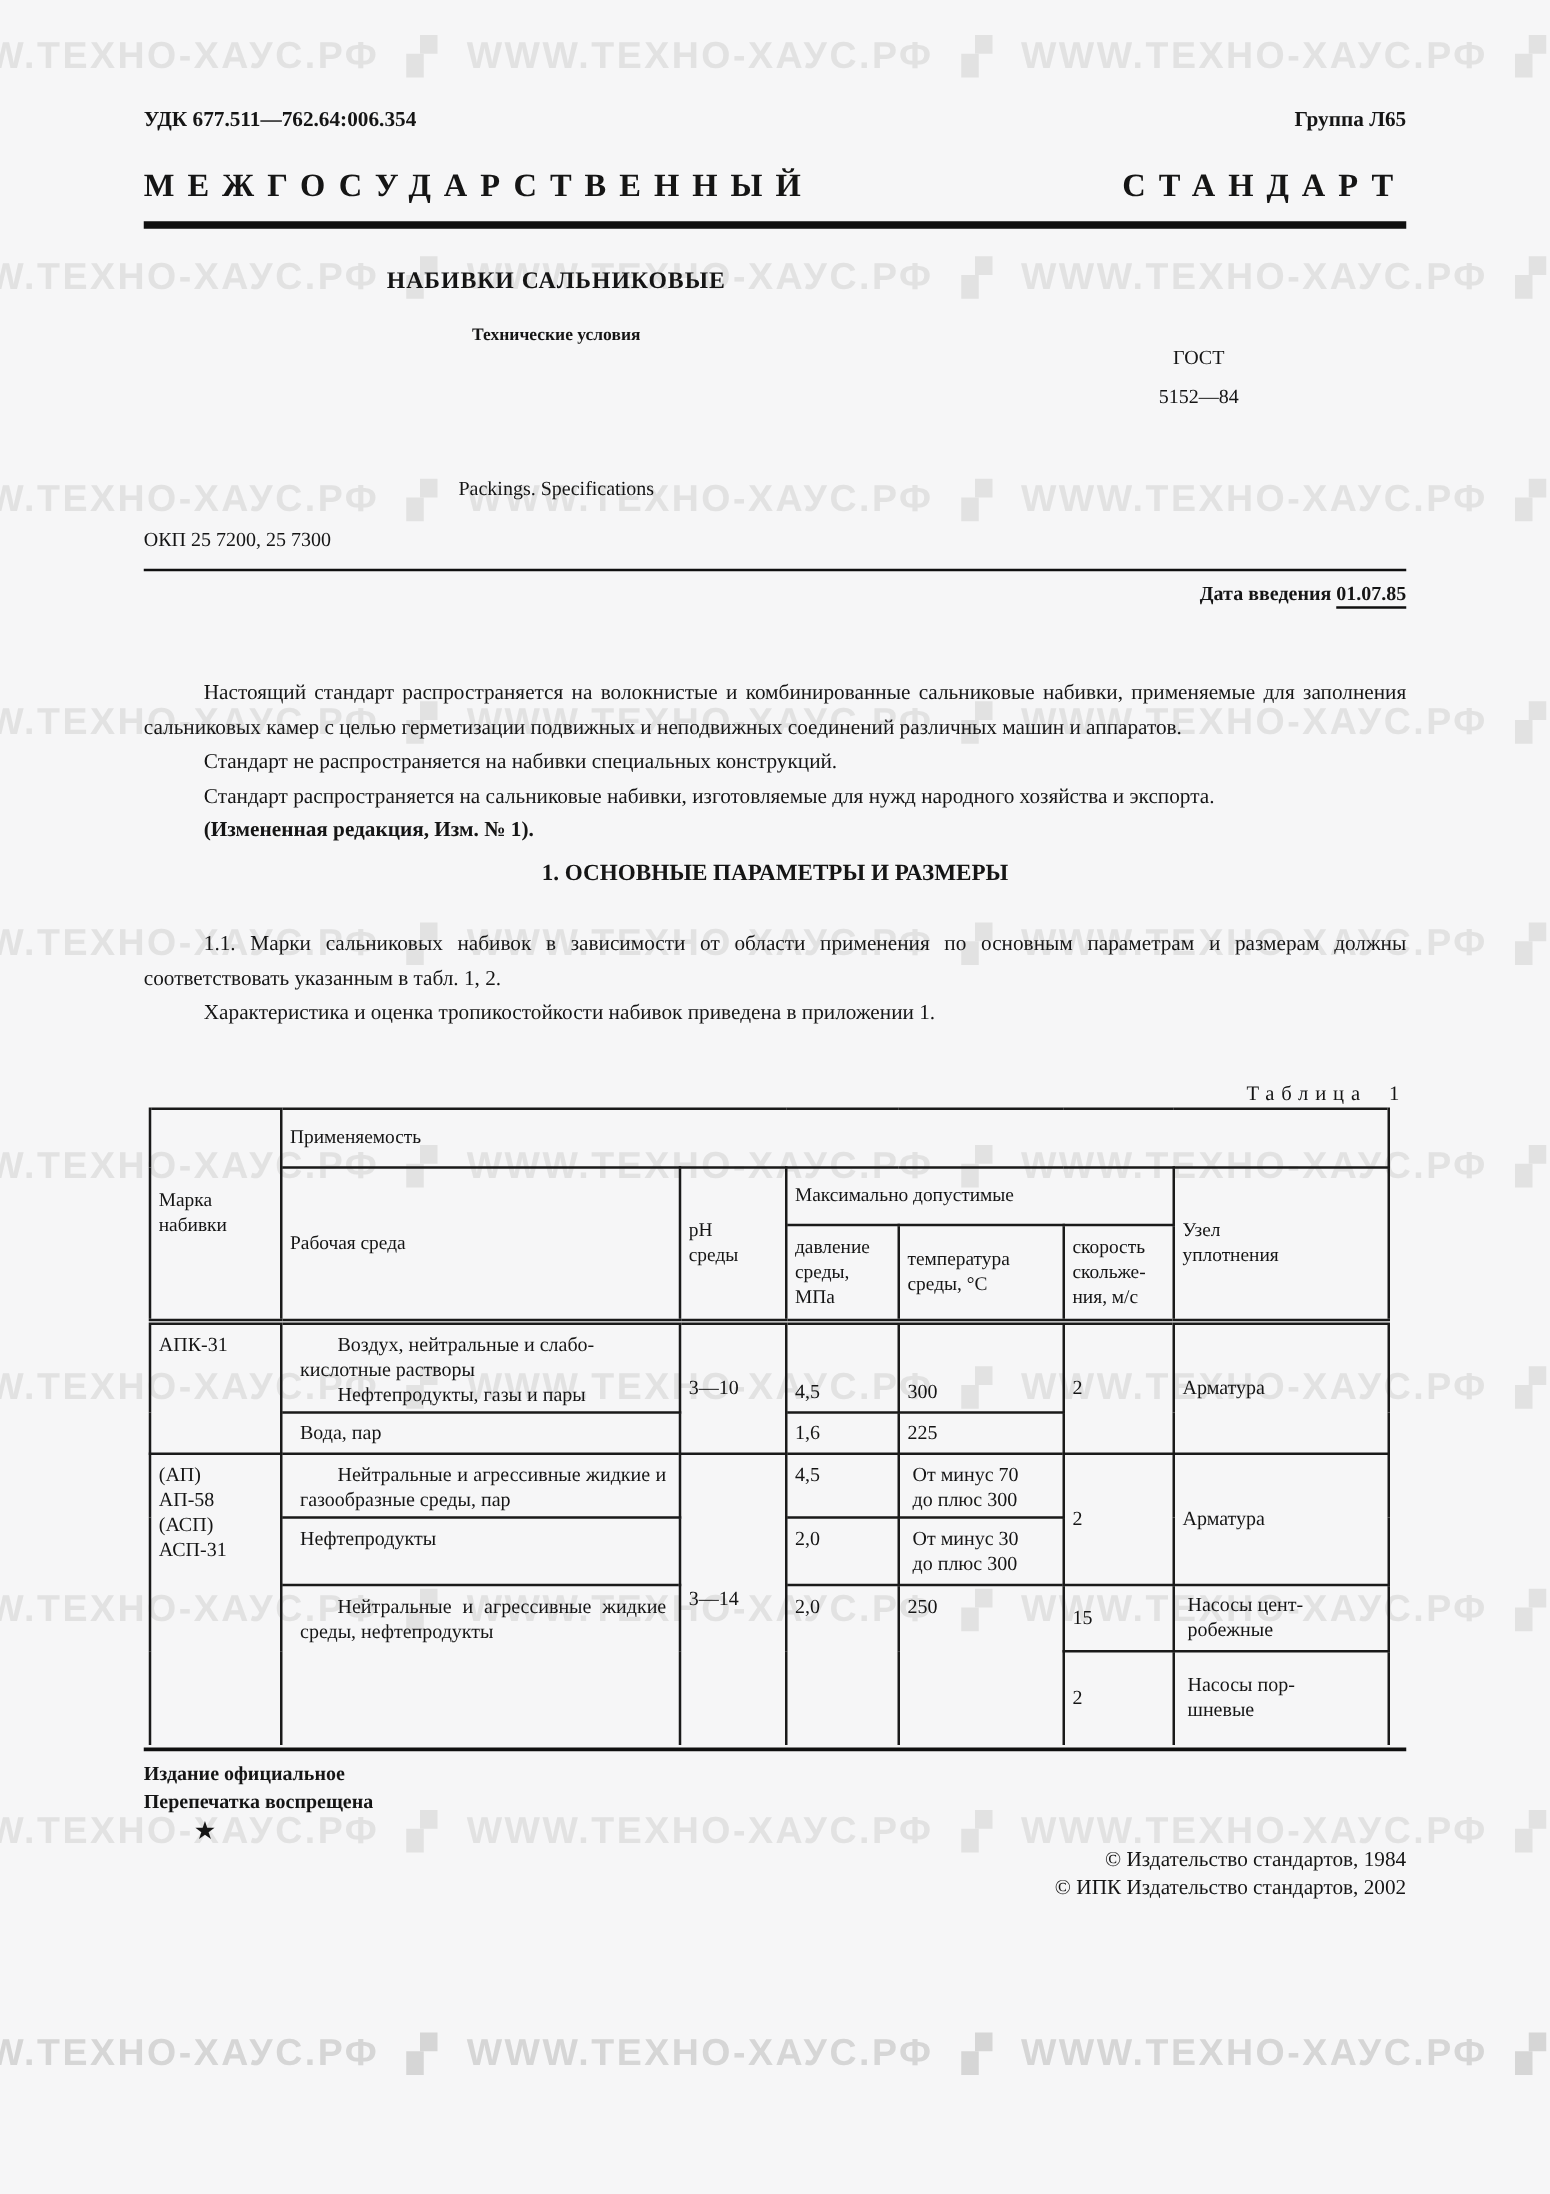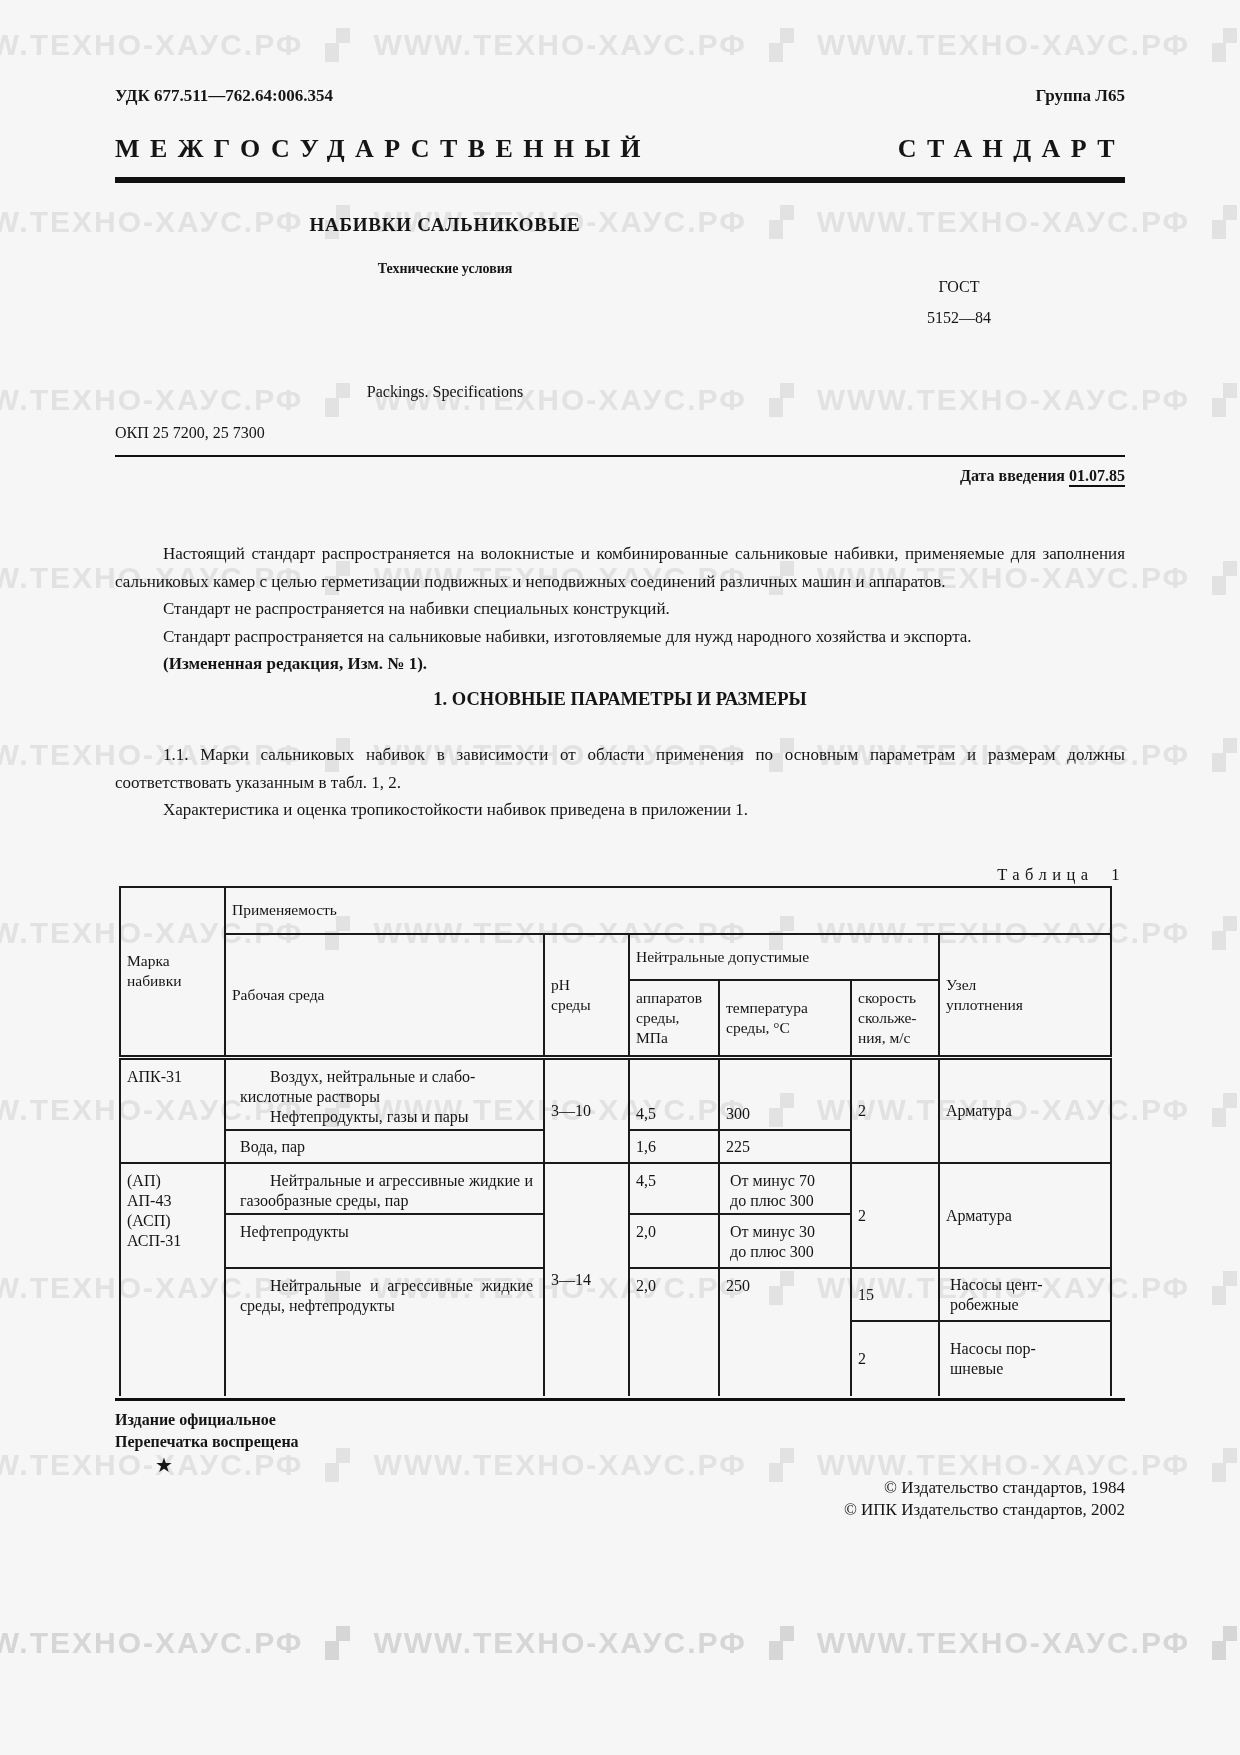--- a/index.html
+++ b/index.html
@@ -215,26 +215,26 @@
       <tbody>
           <tr class="h-a">
         <th rowspan="3" class="dbl pre">Марка
 набивки</th>
         <th colspan="6" class="hb">Применяемость</th>
       </tr>
       <tr class="h-b">
         <th rowspan="2" class="dbl">Рабочая среда</th>
         <th rowspan="2" class="dbl pre">pH
 среды</th>
-        <th colspan="3" class="hb">Нейтральные допустимые</th>
+        <th colspan="3" class="hb">Максимально допустимые</th>
         <th rowspan="2" class="dbl pre">Узел
 уплотнения</th>
       </tr>
       <tr class="h-c">
-        <th class="dbl pre">аппаратов
+        <th class="dbl pre">давление
 среды,
 МПа</th>
         <th class="dbl pre">температура
 среды, °С</th>
         <th class="dbl pre">скорость
 скольже-
 ния, м/с</th>
       </tr>
 
       <tr class="g1r1">
@@ -250,21 +250,21 @@
         <td rowspan="2" class="b-group">Арматура</td>
       </tr>
       <tr class="g1r2">
         <td class="media noind b-group" style="text-align:left">Вода, пар</td>
         <td class="b-group">1,6</td>
         <td class="b-group">225</td>
       </tr>
 
       <tr class="g2r1">
         <td rowspan="4" class="vt pre">(АП)
-АП-43
+АП-58
 (АСП)
 АСП-31</td>
         <td class="media vt b-sub">Нейтральные и агрессивные жидкие и газообразные среды, пар</td>
         <td rowspan="4">3—14</td>
         <td class="vt b-sub">4,5</td>
         <td class="vt pre tleft b-sub">От минус 70
 до плюс 300</td>
         <td rowspan="2" class="b-sub">2</td>
         <td rowspan="2" class="b-sub">Арматура</td>
       </tr>

